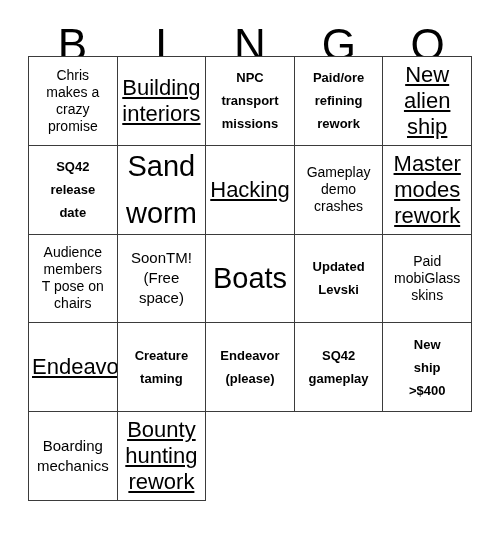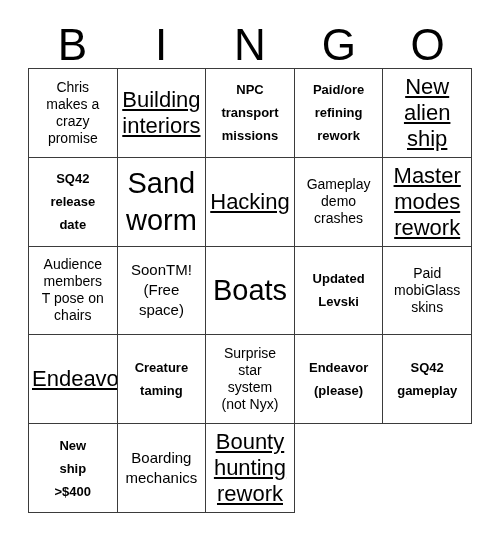--- a/index.html
+++ b/index.html
@@ -37,21 +37,21 @@
     font-size: 44px;
     line-height: 46px;
     font-weight: 400;
     letter-spacing: 0;
     color: #000000;
   }
   
   #bingo-grid {
     position: absolute;
     left: 28px;
-    top: 68px;
+    top: 56px;
     width: 444px;
     height: 445px;
     box-sizing: border-box;
     border-top: 1px solid #3b3b3b;
     border-left: 1px solid #3b3b3b;
     display: grid;
     grid-template-columns: repeat(5, 1fr);
     grid-template-rows: repeat(5, 1fr);
   }
   .bingo-cell {
@@ -71,21 +71,21 @@
     width: 100%;
     white-space: pre-line;
     color: #000000;
   }
   
   .size-xs .cell-text { font-size: 14px; line-height: 17px; }
   .size-s  .cell-text { font-size: 15px; line-height: 20px; }
   .size-m  .cell-text { font-size: 13px; line-height: 23px; font-weight: bold; }
   .size-l  .cell-text { font-size: 22px; line-height: 26px; text-decoration: underline; }
   .size-xl .cell-text { font-size: 26px; line-height: 30px; }
-  .size-xxl .cell-text { font-size: 29px; line-height: 37px; }
+  .size-xxl .cell-text { font-size: 29px; line-height: 47px; }
 </style>
 </head>
 <body>
 
 <div id="bingo-card">
 
   <div id="header-row">
     <div class="header-letter">B</div>
     <div class="header-letter">I</div>
     <div class="header-letter">N</div>
@@ -167,26 +167,20 @@
 mobiGlass
 skins</span>
       </div>
     <div class="bingo-cell size-l">
         <span class="cell-text">Endeavor</span>
       </div>
     <div class="bingo-cell size-m">
         <span class="cell-text">Creature
 taming</span>
       </div>
-    <div class="bingo-cell size-xs">
-        <span class="cell-text">Surprise
-star
-system
-(not Nyx)</span>
-      </div>
 
     <div class="bingo-cell size-m">
         <span class="cell-text">Endeavor
 (please)</span>
       </div>
     <div class="bingo-cell size-m">
         <span class="cell-text">SQ42
 gameplay</span>
       </div>
     <div class="bingo-cell size-m">

